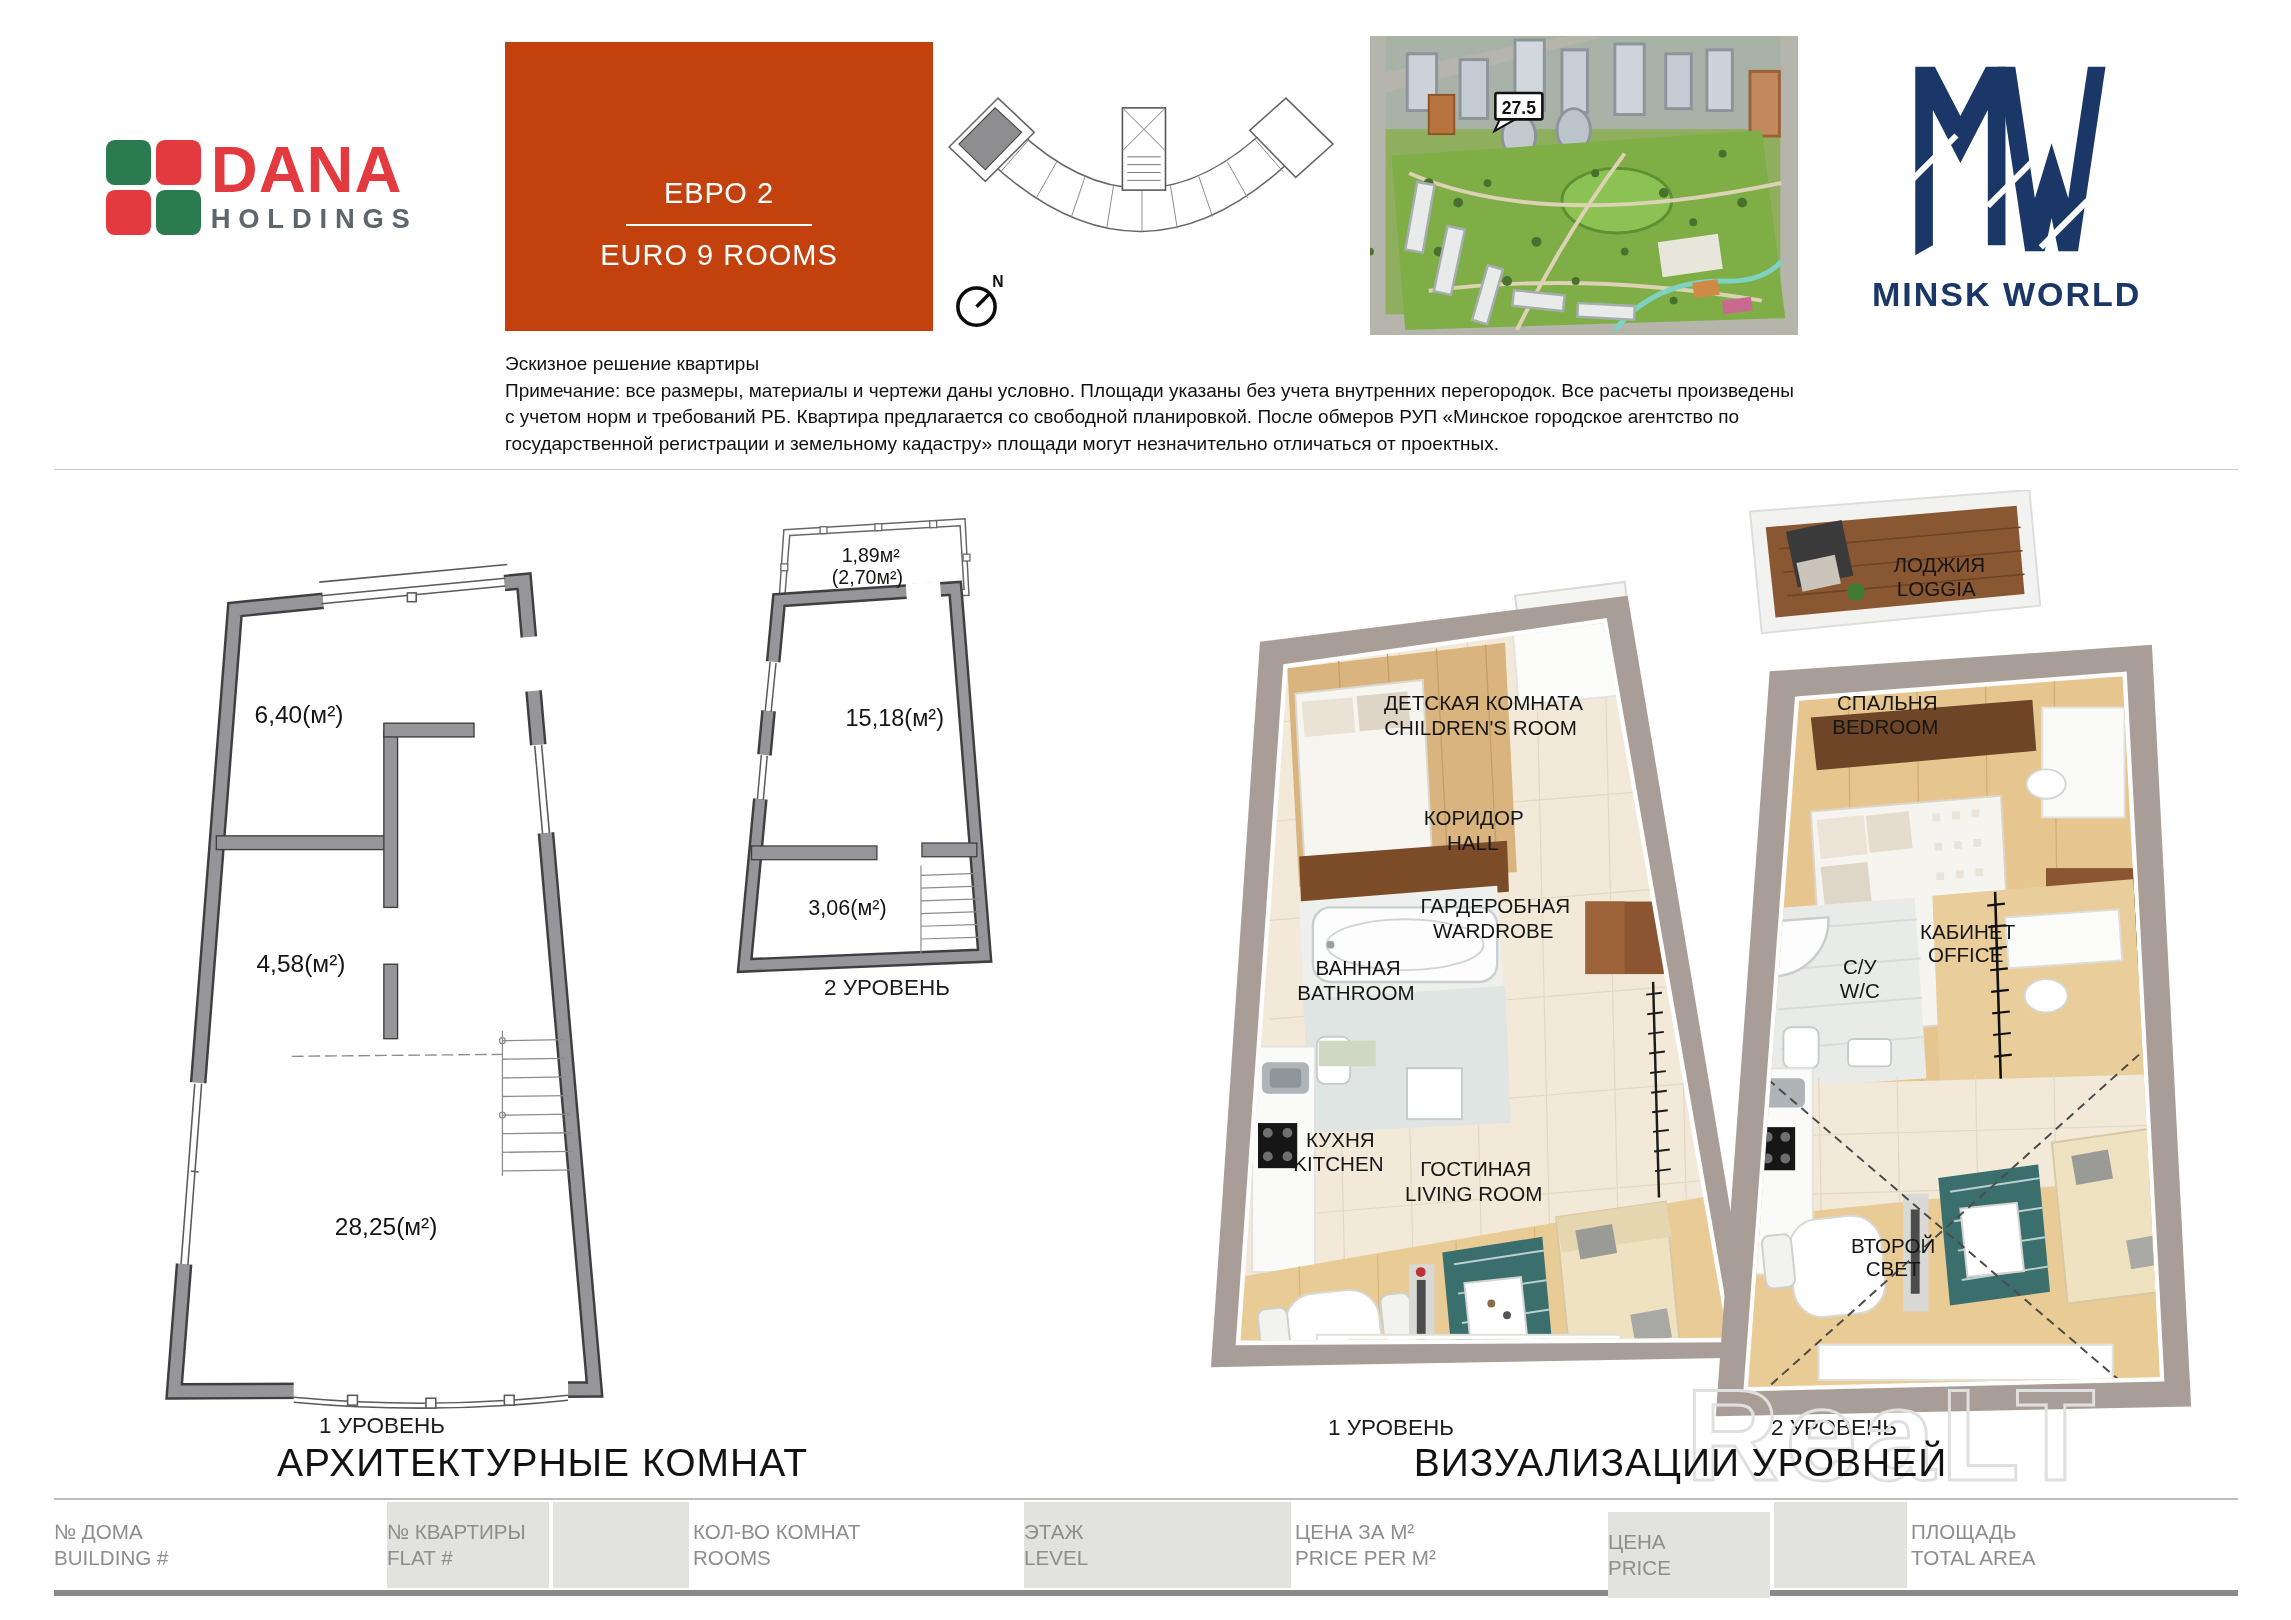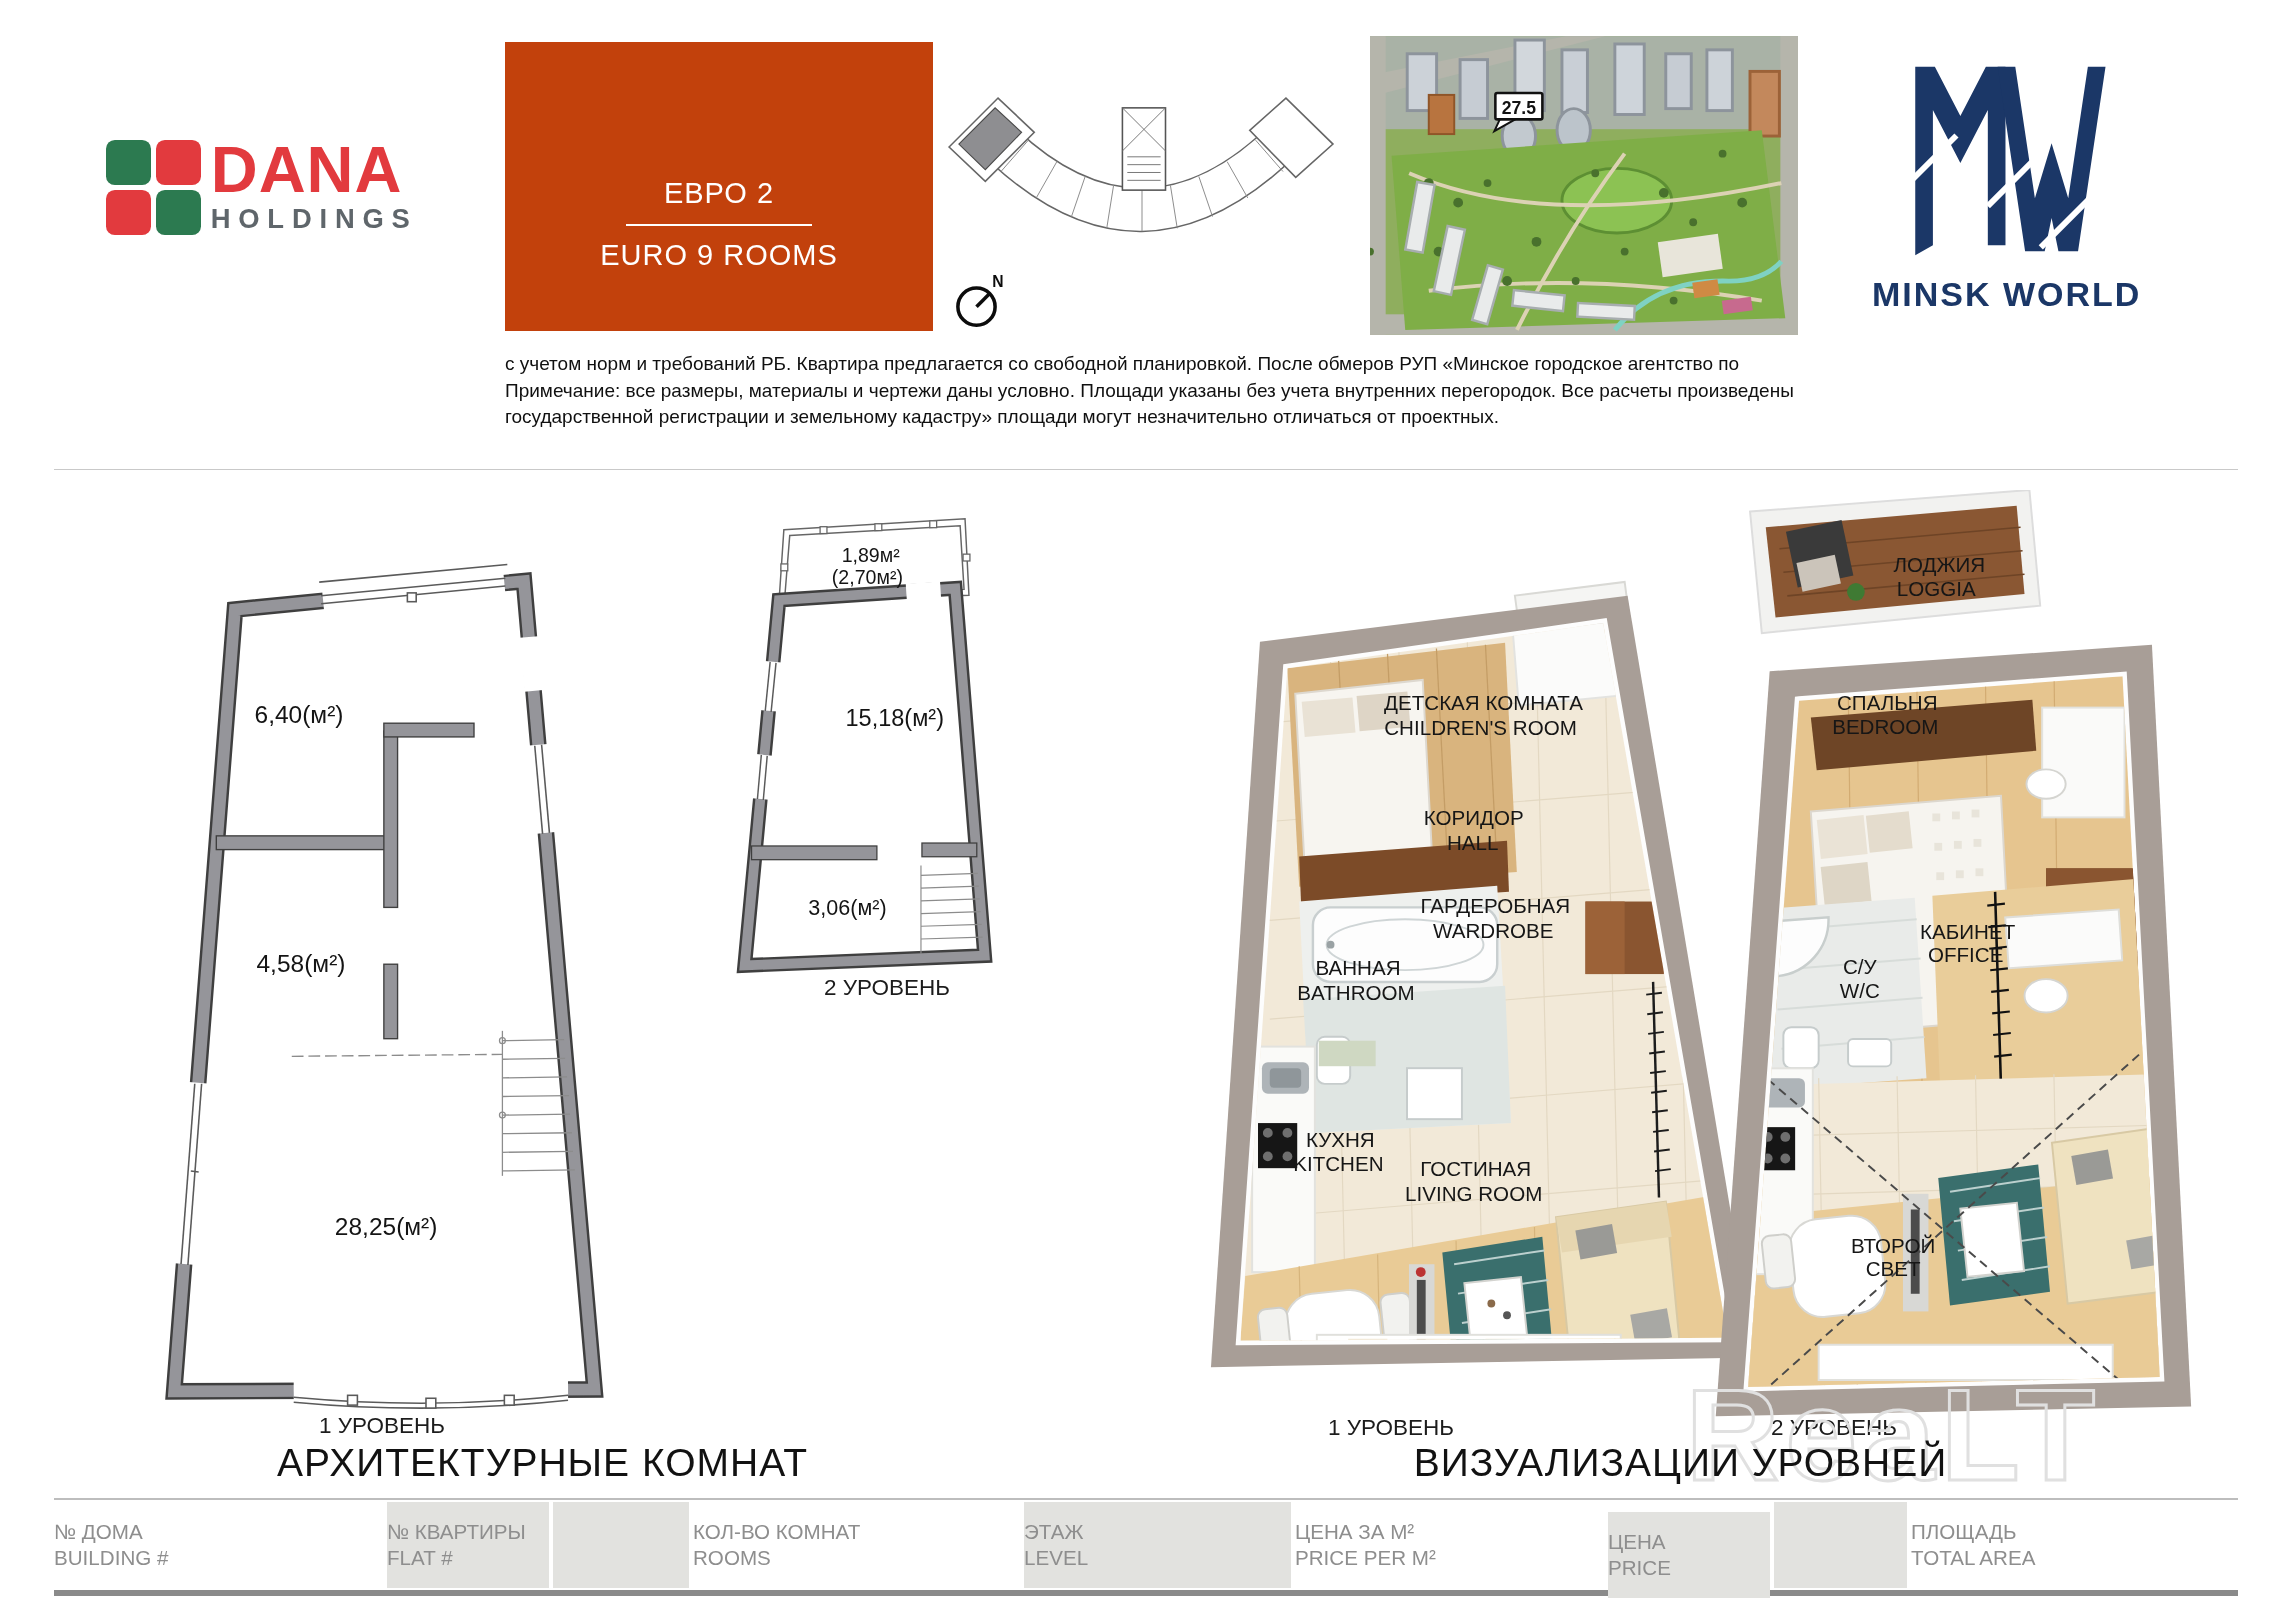--- a/index.html
+++ b/index.html
@@ -163,22 +163,23 @@
     <g stroke="#ffffff" stroke-width="6">
       <line x1="16" y1="128" x2="66" y2="78"></line>
       <line x1="98" y1="150" x2="150" y2="98"></line>
       <line x1="152" y1="192" x2="204" y2="140"></line>
     </g>
   </svg>
   <div class="ctr brand-name" style="margin-top:11.8px;">MINSK WORLD</div>
 </div>
 
 <div class="abs disc" style="left:505px;top:351px;width:1304px;">
+  <div>Эскизное решение квартиры</div>
+  <div>Примечание: все размеры, материалы и чертежи даны условно. Площади указаны без учета внутренних перегородок. Все расчеты произведены</div>
   <div>с учетом норм и требований РБ. Квартира предлагается со свободной планировкой. После обмеров РУП «Минское городское агентство по</div>
-  <div>Примечание: все размеры, материалы и чертежи даны условно. Площади указаны без учета внутренних перегородок. Все расчеты произведены</div>
   <div>государственной регистрации и земельному кадастру» площади могут незначительно отличаться от проектных.</div>
 </div>
 
 <div class="abs hr1" style="left:54px;top:469px;width:2184px;"></div>
 
 <svg class="abs" style="left:127px;top:539px;" width="500" height="872" viewBox="0 0 510 890">
 
   <path d="M110,72 L405,43 L477,868 L48,870 Z" fill="#ffffff" stroke="#3f3f3f" stroke-width="17" stroke-linejoin="miter"></path>
   <path d="M110,72 L405,43 L477,868 L48,870 Z" fill="none" stroke="#95959a" stroke-width="12"></path>
 

